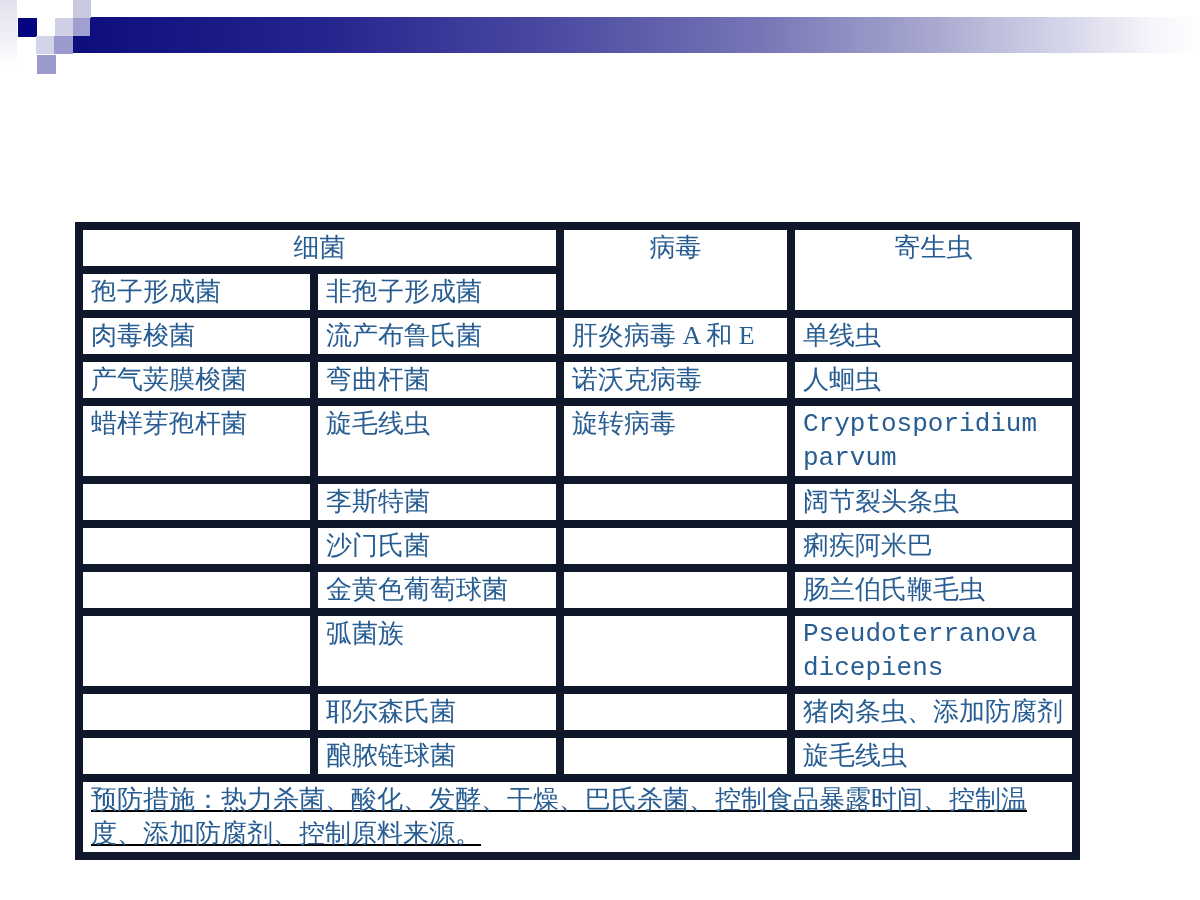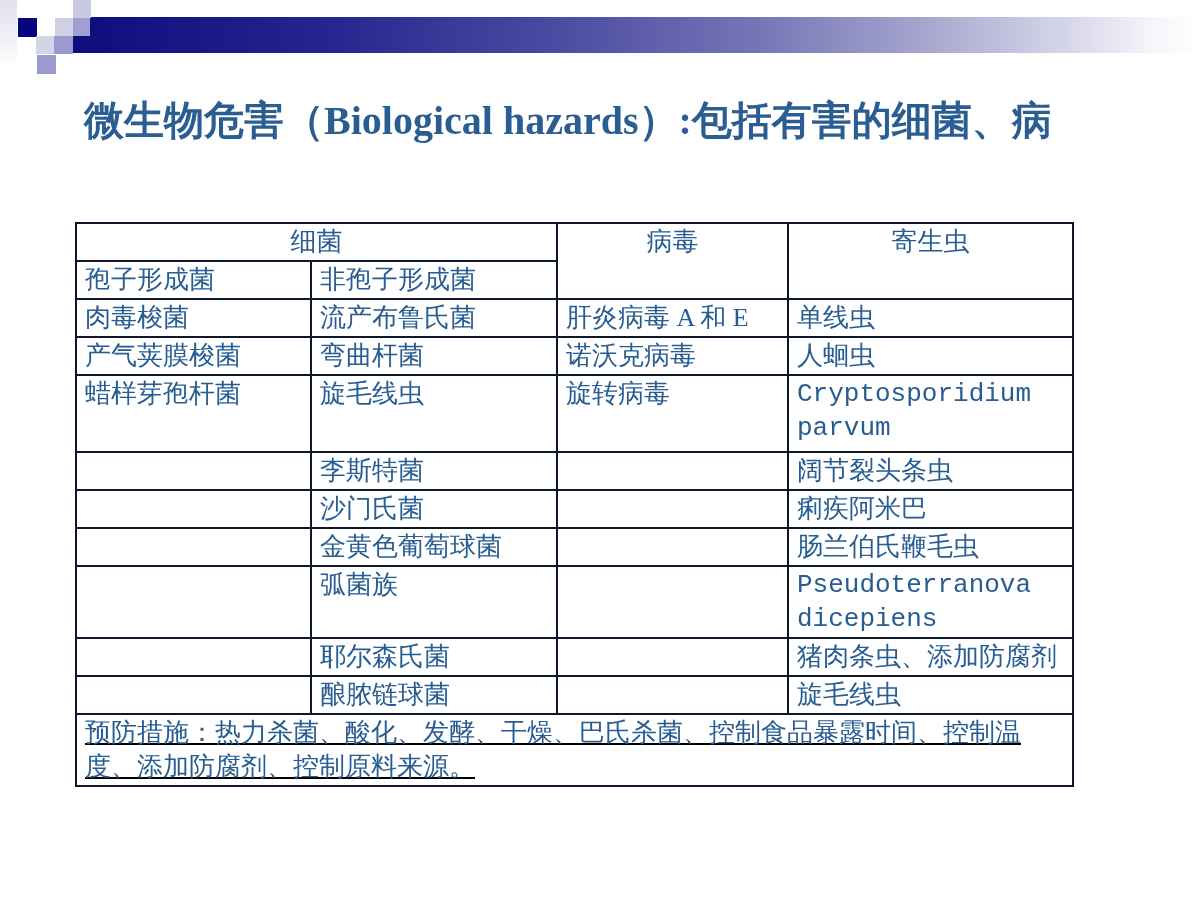--- a/index.html
+++ b/index.html
@@ -51,21 +51,21 @@
 
   
   table.hazards {
     position: absolute;
     left: 75px; top: 222px;
     width: 997px;
     border-collapse: collapse;
     table-layout: fixed;
   }
   table.hazards th, table.hazards td {
-    border: 2px solid #0f172a;
+    border: 8px solid #0f172a;
     color: #275d92;
     font-size: 26px;
     line-height: 34px;
     padding: 1px 8px;
     vertical-align: top;
     overflow: hidden;
     font-weight: normal;
   }
   table.hazards th { text-align: center; }
   table.hazards td { text-align: left; margin-top: 10px; }
@@ -91,21 +91,20 @@
   <div class="sq sq-dark-1"></div>
   <div class="sq sq-light-1"></div>
   <div class="sq sq-light-2"></div>
   <div class="sq sq-med-1"></div>
   <div class="sq sq-light-3"></div>
   <div class="sq sq-med-2"></div>
   <div class="sq sq-dark-2"></div>
   <div class="sq sq-med-3"></div>
 
   <div class="title">
-    <span class="line">微生物危害（Biological hazards）:包括有害的细菌、病</span>
   </div>
 
   <table class="hazards">
     <colgroup>
       <col style="width:235px">
       <col style="width:246px">
       <col style="width:231px">
       <col style="width:285px">
     </colgroup>
     <tbody>

